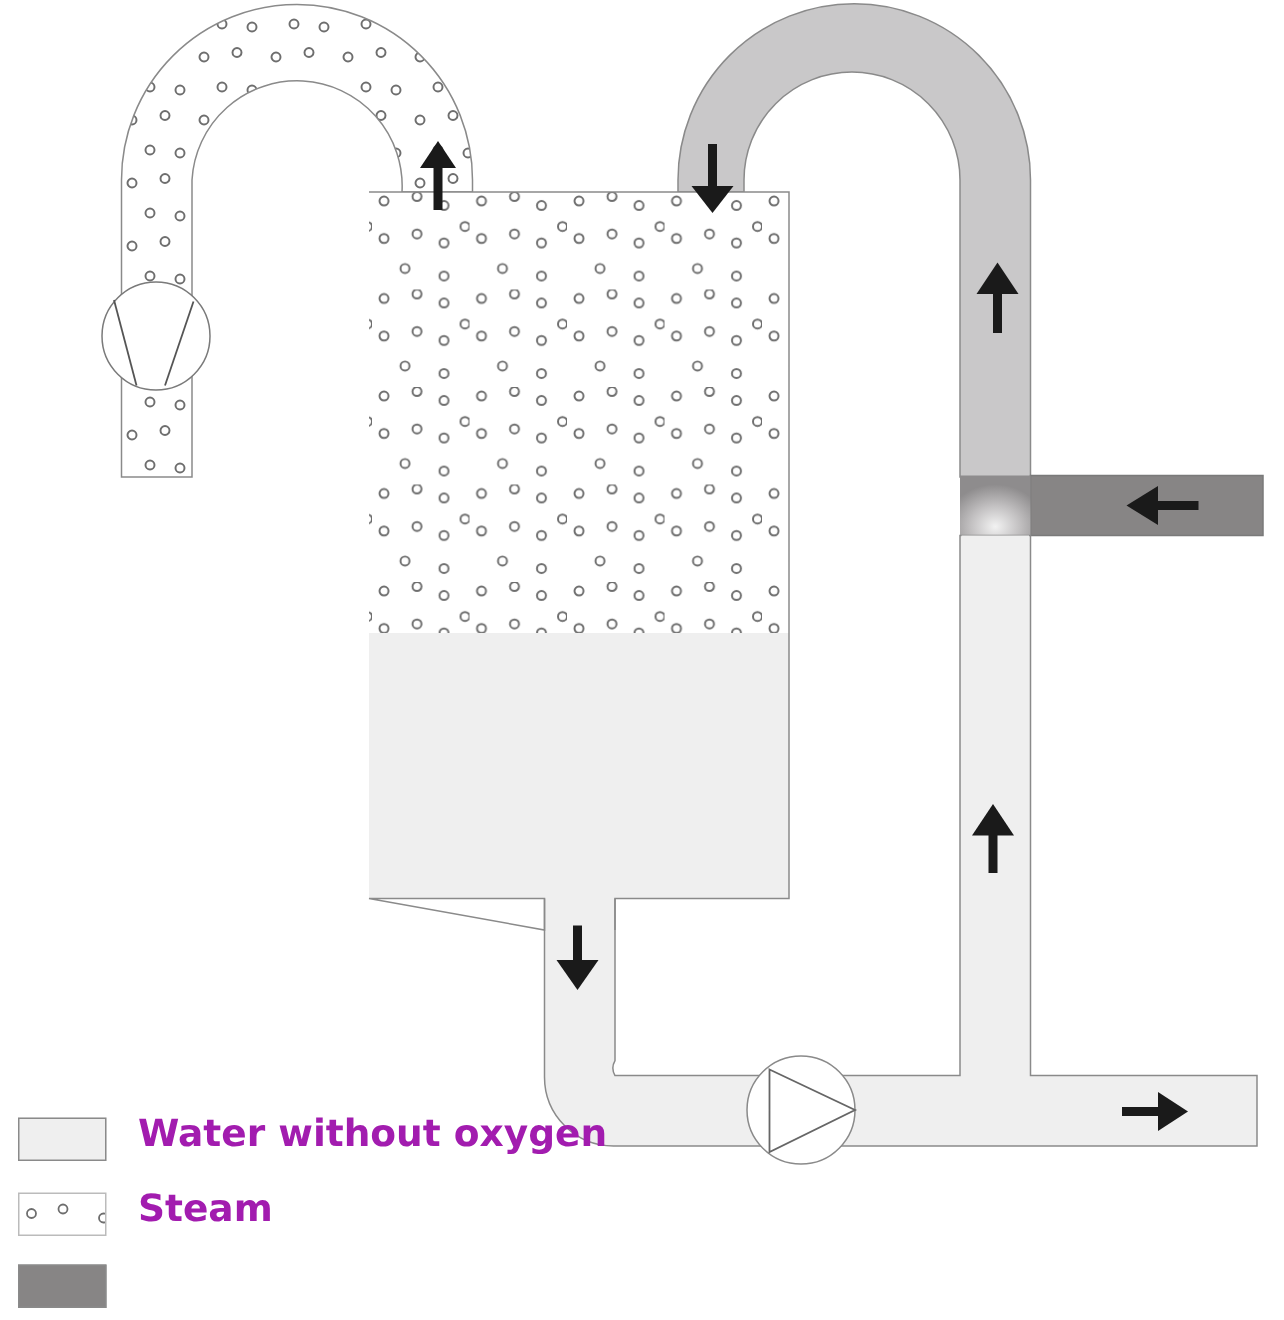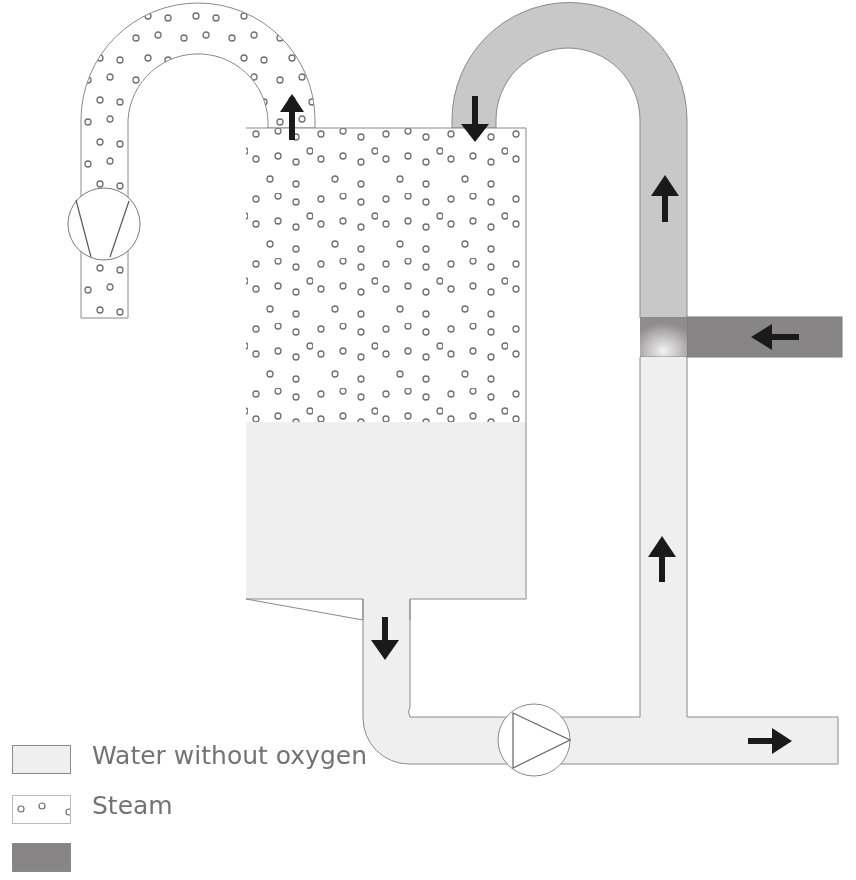--- a/index.html
+++ b/index.html
@@ -3,22 +3,22 @@
   <meta charset="utf-8">
   <style>
     html, body { margin: 0; padding: 0; background: #ffffff; }
     body { width: 856px; height: 880px; position: relative; overflow: hidden;
            font-family: "DejaVu Sans", "Liberation Sans", sans-serif; }
     #diagram { position: absolute; left: 0; top: 0; }
     .legend { position: absolute; left: 12px; top: 738px; }
     .legend-item { position: absolute; left: 0; height: 34px; width: 420px; }
     .legend-swatch { position: absolute; left: 0; top: 7px; width: 59px; height: 29px;
                      box-sizing: border-box; border: 1px solid #8a8a8a; }
-    .legend-label { position: absolute; left: 80px; top: 0; font-size: 25px; color: #737373;
-                    line-height: 36px; white-space: nowrap; }
+    .legend-label { position: absolute; left: 80px; top: 0; font-size: 25px; color: #a21caf;
+                    line-height: 36px; white-space: nowrap; font-weight: bold; }
   </style>
 </head>
 <body>
 
 <svg id="diagram" width="856" height="880" viewBox="0 0 856 880" xmlns="http://www.w3.org/2000/svg">
   <defs>
     <pattern id="steamPattern" patternUnits="userSpaceOnUse" width="65" height="65" x="248" y="128">
       <rect width="65" height="65" fill="#ffffff"></rect>
       <circle cx="8" cy="6" r="3" fill="none" stroke="#6e6e6e" stroke-width="1.3"></circle>
       <circle cx="30" cy="3" r="3" fill="none" stroke="#6e6e6e" stroke-width="1.3"></circle>

